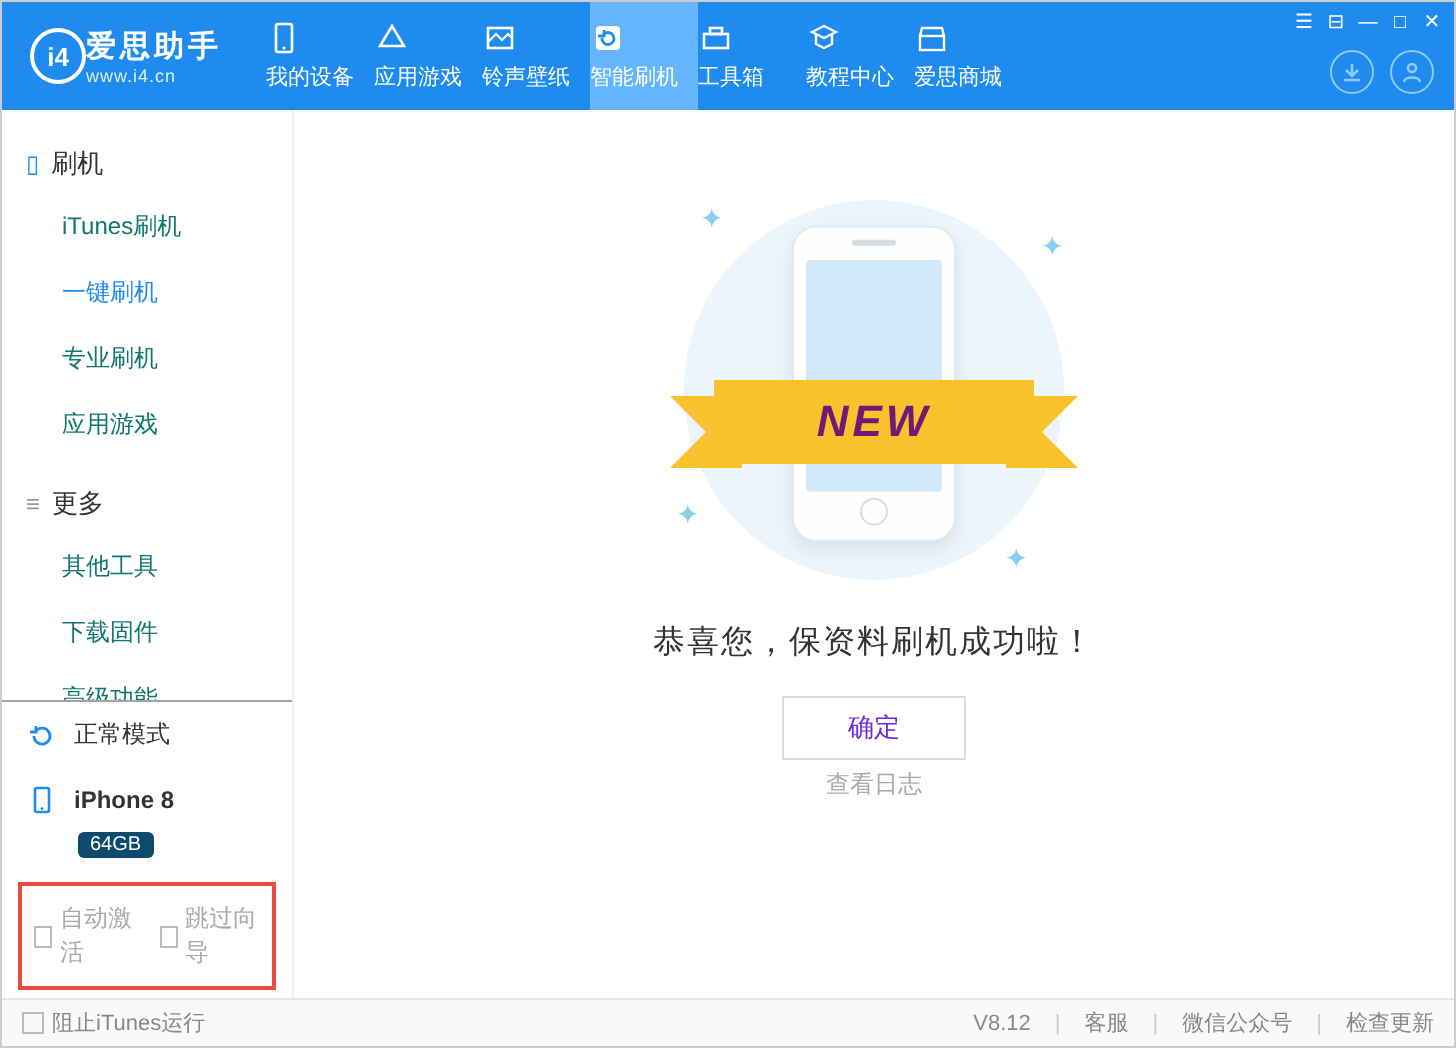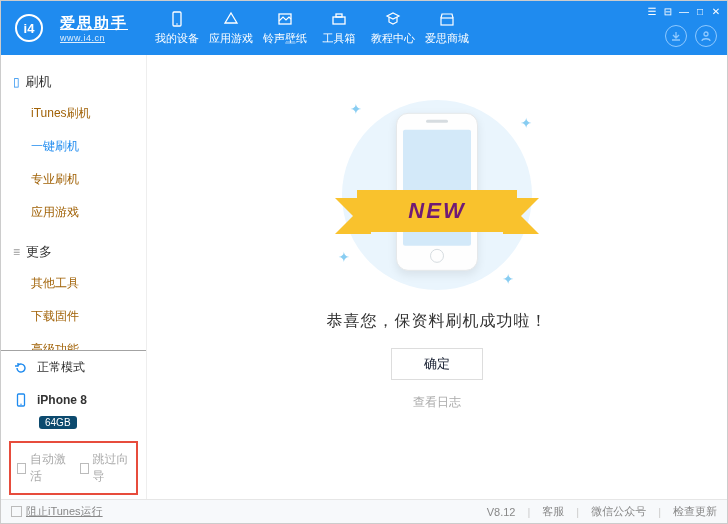--- a/index.html
+++ b/index.html
@@ -3,46 +3,46 @@
 <meta charset="utf-8">
 <style>
   * { box-sizing: border-box; margin: 0; padding: 0; }
   body { font-family: "Microsoft YaHei", Arial, sans-serif; font-size: 12px; color: #333; background: #fff; }
   .app { width: 728px; height: 524px; display: flex; flex-direction: column; border: 1px solid #ccc; }
   
   
   .header { height: 54px; background: #1f8bef; display: flex; align-items: center; color: #fff; position: relative; }
   .logo-wrap { display: flex; align-items: center; padding: 0 10px 0 14px; }
   .logo-circle { width: 28px; height: 28px; border: 2px solid #fff; border-radius: 50%; display: flex; align-items: center; justify-content: center; font-weight: bold; font-size: 13px; }
-  .logo-txt { margin-left: 17px; text-decoration: underline; }
+  .logo-txt { margin-left: 0; }
   .logo-title { font-size: 15px; font-weight: bold; letter-spacing: 2px; }
   .logo-sub { font-size: 9px; opacity: .85; letter-spacing: .5px; }
   
   .nav { display: flex; height: 100%; margin-left: 12px; }
-  .nav-item { width: 54px; display: flex; flex-direction: column; align-items: center; justify-content: center; gap: 3px; cursor: pointer; font-size: 11px; }
+  .nav-item { width: 54px; display: flex; flex-direction: column; justify-content: center; gap: 3px; cursor: pointer; font-size: 11px; }
   .nav-item.active { background: #66b6ff; }
   .nav-icon { width: 18px; height: 18px; display: flex; align-items: center; justify-content: center; }
   
   .win-ctrl { position: absolute; right: 4px; top: 3px; display: flex; gap: 2px; }
   .win-btn { width: 14px; height: 14px; display: flex; align-items: center; justify-content: center; cursor: pointer; font-size: 10px; }
   
   .header-circles { position: absolute; right: 10px; top: 24px; display: flex; gap: 8px; }
   .hc { width: 22px; height: 22px; border: 1.5px solid #8fc9ff; border-radius: 50%; display: flex; align-items: center; justify-content: center; cursor: pointer; }
   
   
   .body { flex: 1; display: flex; overflow: hidden; }
   
   .sidebar { width: 146px; border-right: 1px solid #eee; display: flex; flex-direction: column; background: #fff; }
   .sb-scroll { flex: 1; overflow: auto; padding-top: 6px; }
   .sb-group { padding: 6px 0 2px; }
   .sb-group-h { display: flex; align-items: center; gap: 6px; padding: 6px 12px; font-size: 13px; color: #333; cursor: pointer;}
   .sb-group-h .gicon { color: #1f8bef; font-size: 12px;}
   .sb-group-h .gmore { color: #999; font-size: 12px; }
   .sb-items { padding-left: 30px; }
-  .sb-item { padding: 8px 0; font-size: 12px; color: #a16207; cursor: pointer; }
+  .sb-item { padding: 8px 0; font-size: 12px; color: #0f766e; cursor: pointer; }
   .sb-item.active { color: #1f8bef; }
   
   .sb-status { border-top: 1px solid #a3a3a3; }
   .sb-stat-row { display: flex; align-items: center; gap: 8px; padding: 8px 12px; font-size: 12px; }
   .sb-stat-row .ic { width: 16px; height: 16px; display:flex; align-items:center; justify-content:center; color:#1f8bef; }
   .badge { display:inline-block; padding:1px 6px; border-radius:3px; background:#0c4a6e; color:#fff; font-size:10px; margin-left:2px;}
   
   .sb-bottom { border: 2px solid #e74c3c; margin: 4px 8px 4px 8px; padding: 8px 6px; display: flex; gap: 12px; }
   .chk { display: flex; align-items: center; gap: 4px; color: #aaa; cursor: pointer; }
   .chk-box { width: 11px; height: 11px; border: 1px solid #bbb; }
@@ -57,26 +57,26 @@
   .phone-screen { position:absolute; top:16px; left:6px; right:6px; bottom:24px; background:#d3e9f9; border-radius:2px;}
   .ribbon { position:absolute; top:95px; left:50%; transform:translateX(-50%); width:160px; height:42px; background:#f9c22d; display:flex; align-items:center; justify-content:center; }
   .ribbon::before, .ribbon::after { content:""; position:absolute; top:8px; width:0; height:0; border:18px solid #f9c22d; }
   .ribbon::before { left:-22px; border-left-color:transparent; }
   .ribbon::after { right:-22px; border-right-color:transparent; }
   .ribbon-txt { color:#701a75; font-size:22px; font-weight:900; letter-spacing:2px; font-style:italic; position:relative; z-index:2;}
   .spark { position:absolute; color:#88cdf2; font-size:14px;}
   .s1{top:6px;left:18px} .s2{top:20px;right:10px} .s3{bottom:30px;left:6px} .s4{bottom:8px;right:28px}
   
   .msg { margin-top: 16px; font-size: 16px; color: #333; letter-spacing: 1px; }
-  .ok-btn { margin-top: 16px; padding: 6px 32px; border: 1px solid #ddd; background: #fff; cursor: pointer; font-size: 13px; color:#0f172a;}
-  .log-link { margin-top: 14px; font-size: 12px; color: #aaa; cursor: pointer; }
+  .ok-btn { margin-top: 16px; padding: 6px 32px; border: 1px solid #ddd; background: #fff; cursor: pointer; font-size: 13px; color:#6d28d9;}
+  .log-link { margin-top: 4px; font-size: 12px; color: #aaa; cursor: pointer; }
   
   
   .footer { height: 24px; background: #f7f9fb; border-top: 1px solid #e6e6e6; display: flex; align-items: center; padding: 0 10px; font-size: 11px; color: #888; }
-  .footer .chk { color:#888;text-decoration:underline; }
+  .footer .chk { color:#888; }
   .footer-right { margin-left: auto; display: flex; align-items: center; gap: 12px; }
   .sep { color: #ccc; }
   .flink { cursor: pointer; }
 </style>
 </head>
 <body>
 
 <div class="app">
 
   <div class="header">
@@ -106,20 +106,30 @@
         <span>应用游戏</span>
       </div>
       <div class="nav-item">
         <span class="nav-icon">
             <svg width="16" height="16" viewBox="0 0 16 16">
               <rect x="2" y="3" width="12" height="10" fill="none" stroke="#fff" stroke-width="1.3"></rect>
               <path d="M2 10 L6 6 L9 9 L12 6 L14 8" fill="none" stroke="#fff" stroke-width="1.1"></path>
             </svg>
           </span>
         <span>铃声壁纸</span>
+      </div>
+      <div class="nav-item active">
+        <span class="nav-icon">
+            <svg width="16" height="16" viewBox="0 0 16 16">
+              <rect x="2" y="2" width="12" height="12" rx="2" fill="#fff"></rect>
+              <path d="M5 8a3 3 0 1 0 1-2" fill="none" stroke="#1f8bef" stroke-width="1.4"></path>
+              <path d="M6 4 L6 7 L3 7" fill="none" stroke="#1f8bef" stroke-width="1.4"></path>
+            </svg>
+          </span>
+        <span>智能刷机</span>
       </div>
       <div class="nav-item">
         <span class="nav-icon">
             <svg width="16" height="16" viewBox="0 0 16 16">
               <rect x="2" y="6" width="12" height="7" fill="none" stroke="#fff" stroke-width="1.3"></rect>
               <rect x="5" y="3" width="6" height="3" fill="none" stroke="#fff" stroke-width="1.3"></rect>
             </svg>
           </span>
         <span>工具箱</span>
       </div>

